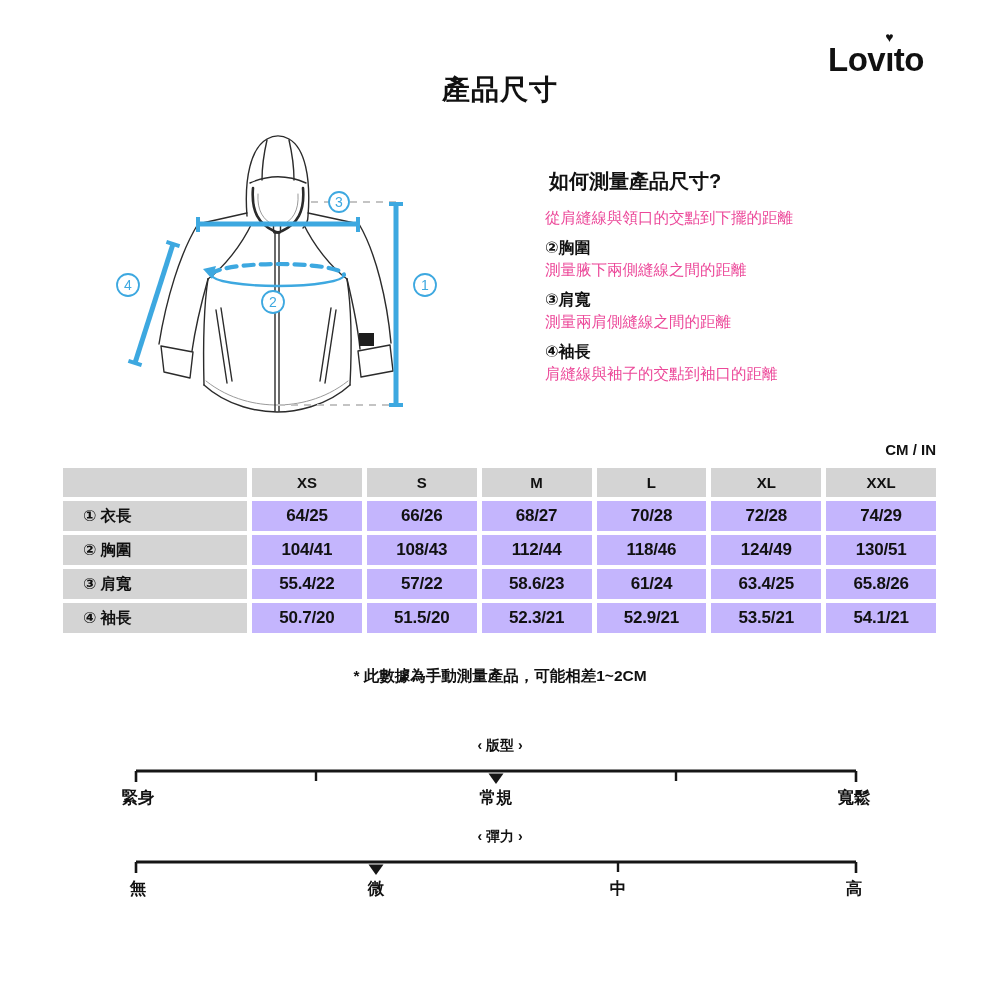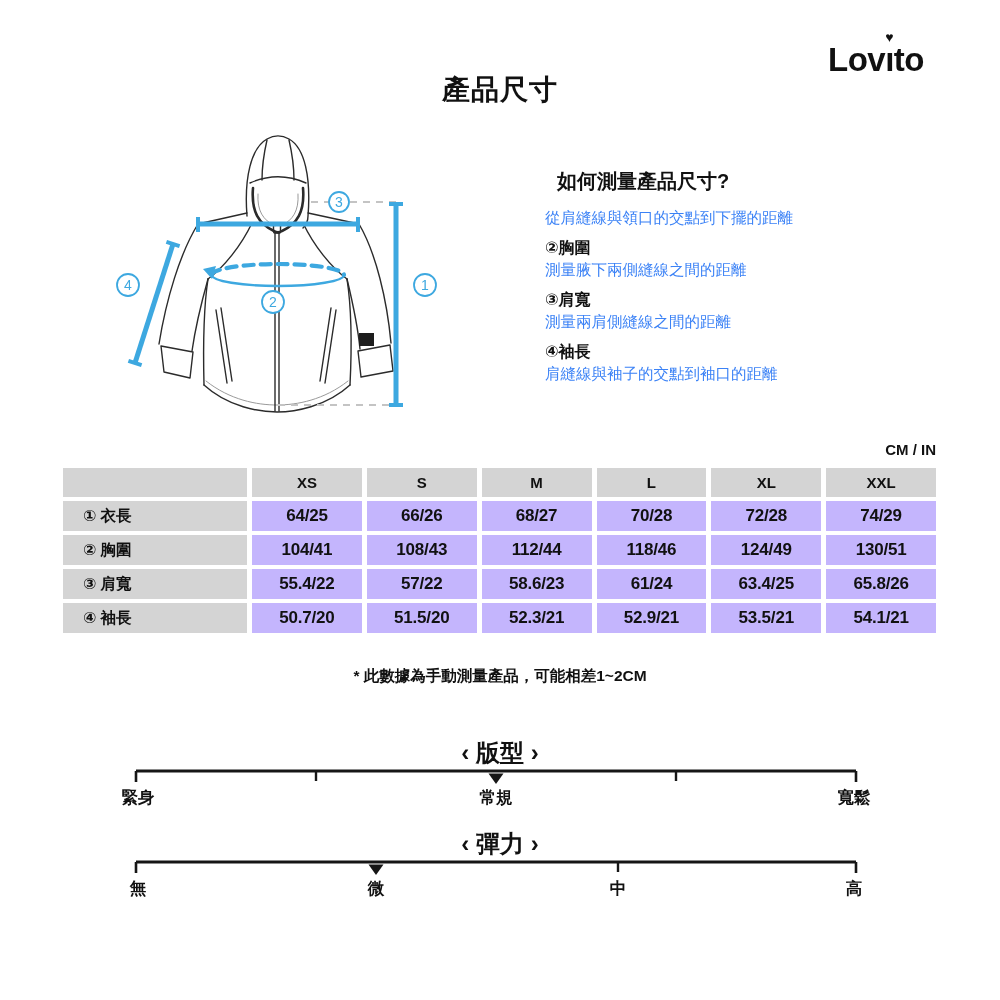--- a/index.html
+++ b/index.html
@@ -19,42 +19,42 @@
   }
   .logo .i-wrap { position:relative; display:inline-block; }
   .logo .heart {
     position:absolute; left:50%; top:-12px; transform:translateX(-50%);
     font-size:14px; letter-spacing:0;
   }
   
   .diagram { position:absolute; left:100px; top:120px; }
   
   .howto { position:absolute; left:545px; top:168px; width:400px; }
-  .howto-title { font-size:20px; font-weight:700; margin:0 0 12px 12px; }
+  .howto-title { font-size:20px; font-weight:700; margin:0 0 12px 4px; }
   .howto-label { font-size:16px; font-weight:700; line-height:22px; }
-  .howto-desc  { font-size:15.5px; line-height:22px; color:#3b82f6; margin-bottom:8px; }
+  .howto-desc  { font-size:15.5px; line-height:22px; color:#ec4899; margin-bottom:8px; }
   
   .unit { position:absolute; top:441px; right:64px; font-size:15px; font-weight:700; }
   .size-table {
     position:absolute; left:63px; top:468px; width:873px;
     display:grid; grid-template-columns:184px repeat(6,1fr); gap:4px 5px;
   }
   .cell { display:flex; align-items:center; justify-content:center; }
   .h-cell { background:#d4d4d4; height:29px; font-weight:700; font-size:15px; }
   .l-cell { background:#d4d4d4; height:30px; justify-content:flex-start; padding-left:20px; font-weight:700; font-size:15.5px; }
   .v-cell { background:#c4b5fd; height:30px; font-weight:700; font-size:17px; letter-spacing:-0.2px; }
   
   .note {
     position:absolute; top:666px; left:0; right:0; text-align:center;
     font-size:15.5px; font-weight:700;
   }
   
   .scale-title {
     position:absolute; left:0; right:0; text-align:center;
-    font-size:24px; font-weight:700;
+    font-size:14px; font-weight:700;
   }
   .scale { position:absolute; left:130px; width:740px; height:72px; }
   .scale svg { position:absolute; left:0; top:0; }
   .scale-label {
     position:absolute; top:27px; transform:translateX(-50%);
     font-size:16.5px; font-weight:700; white-space:nowrap;
   }
 </style>
 </head>
 <body>

